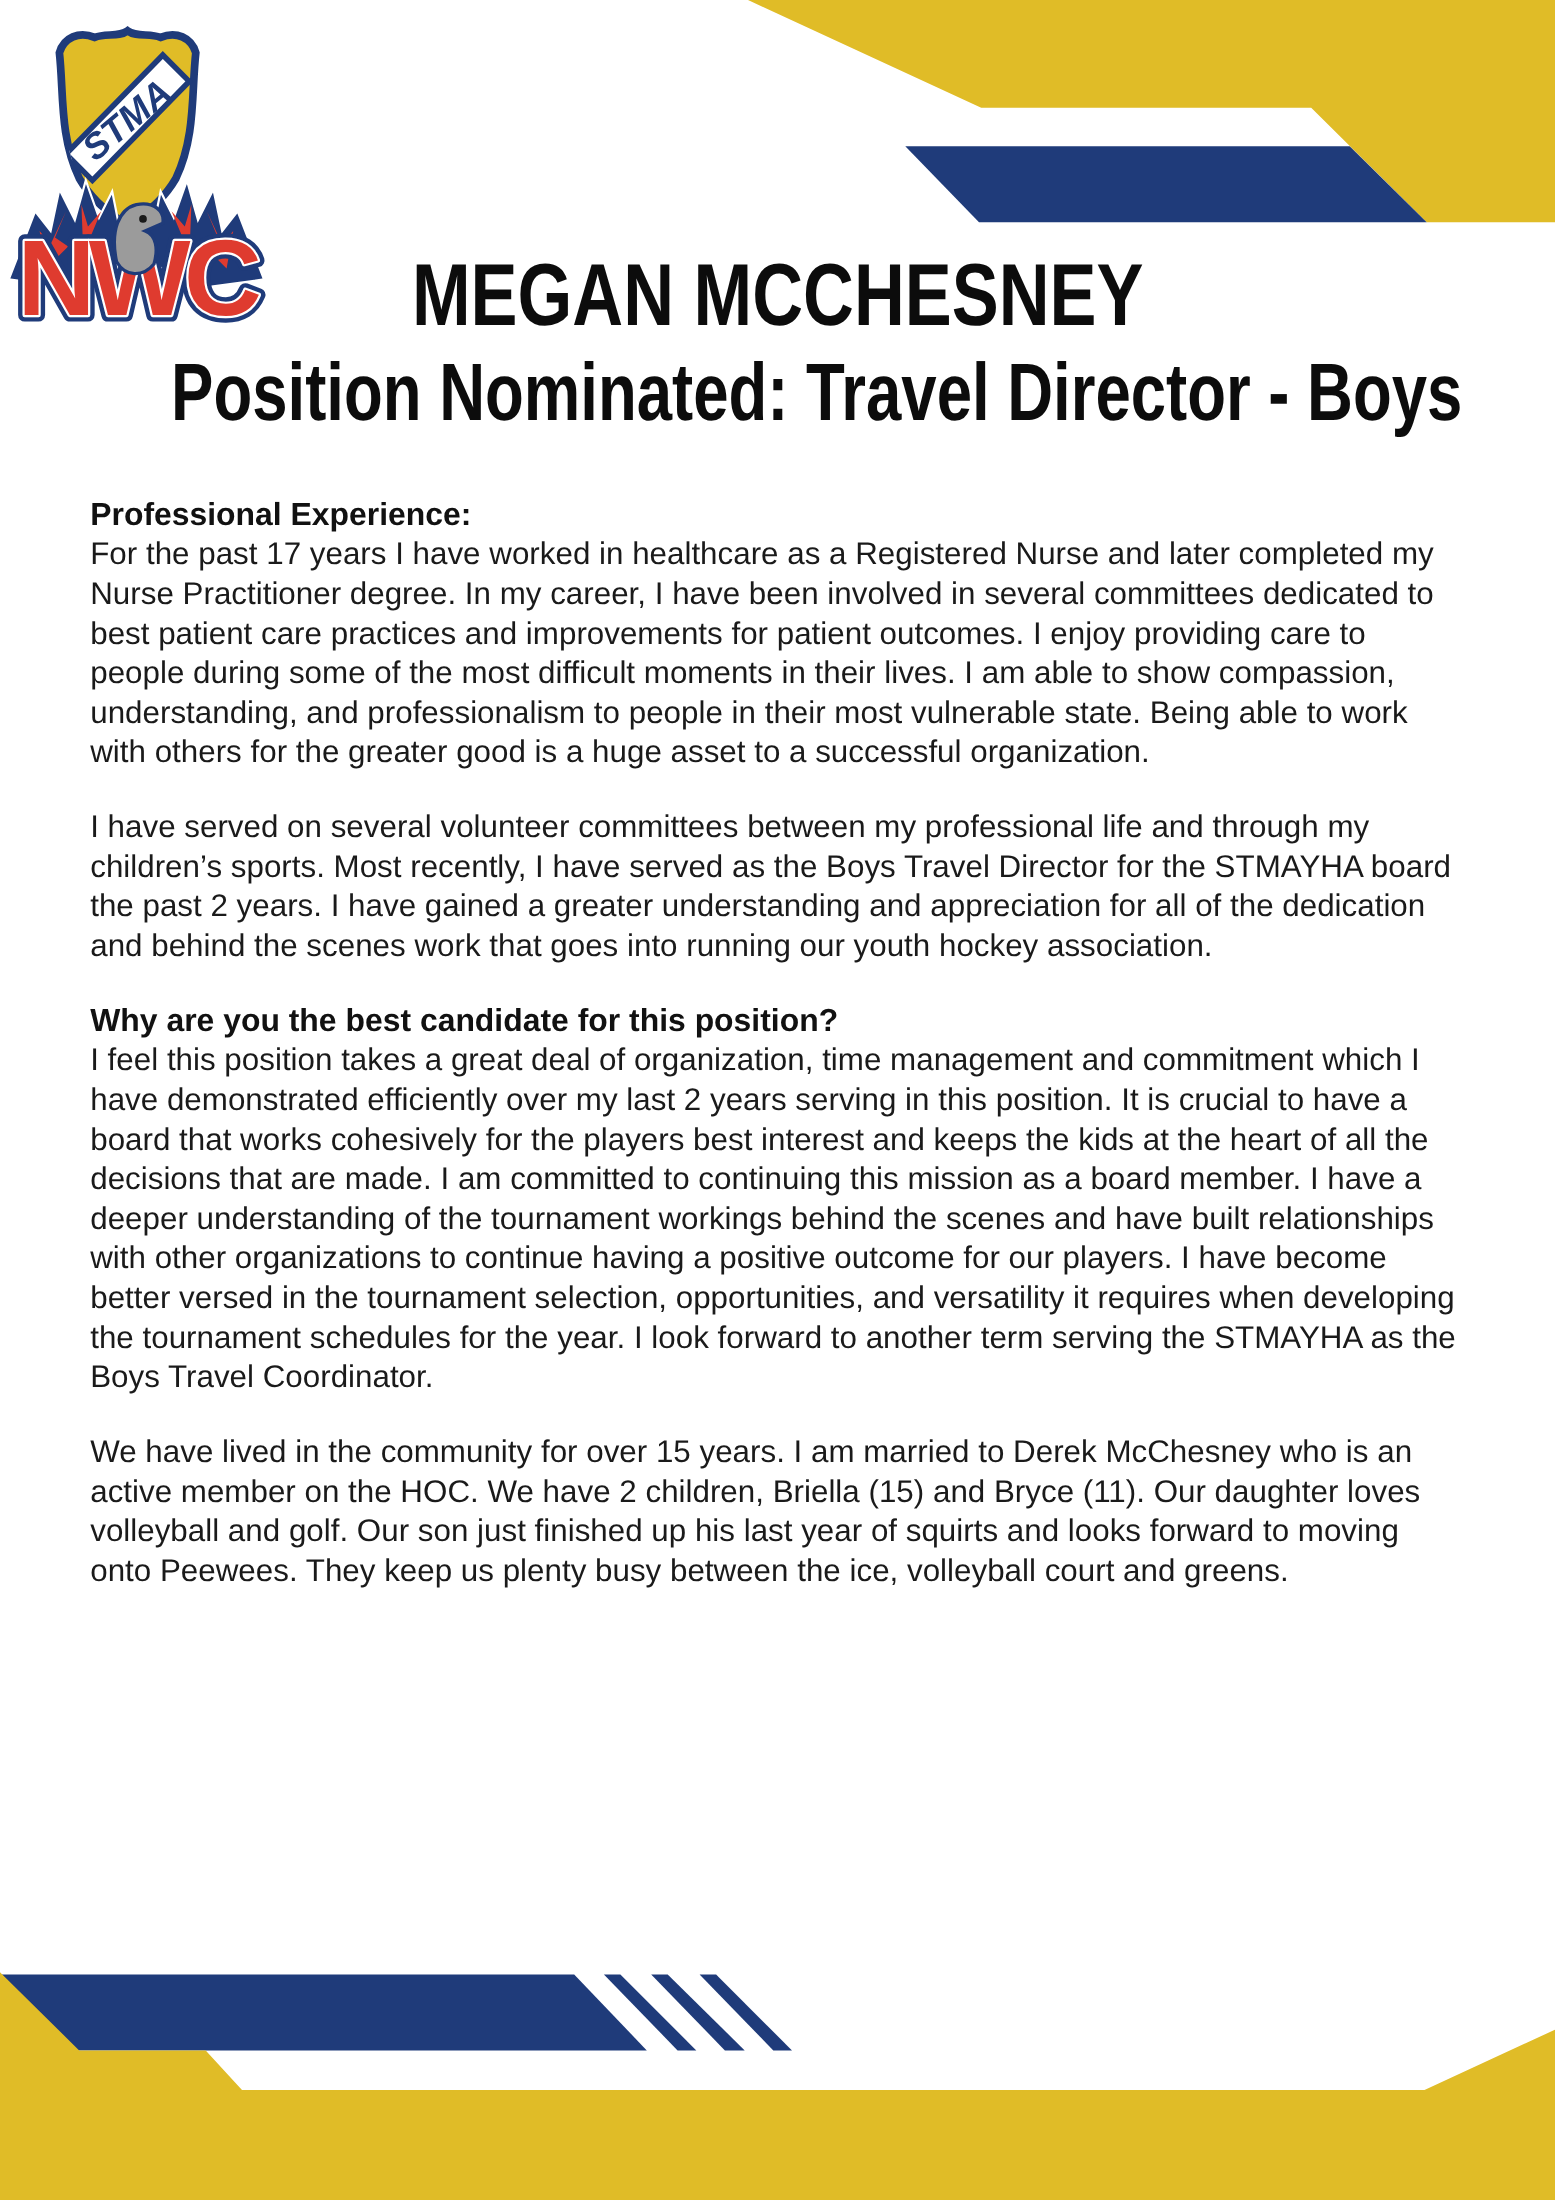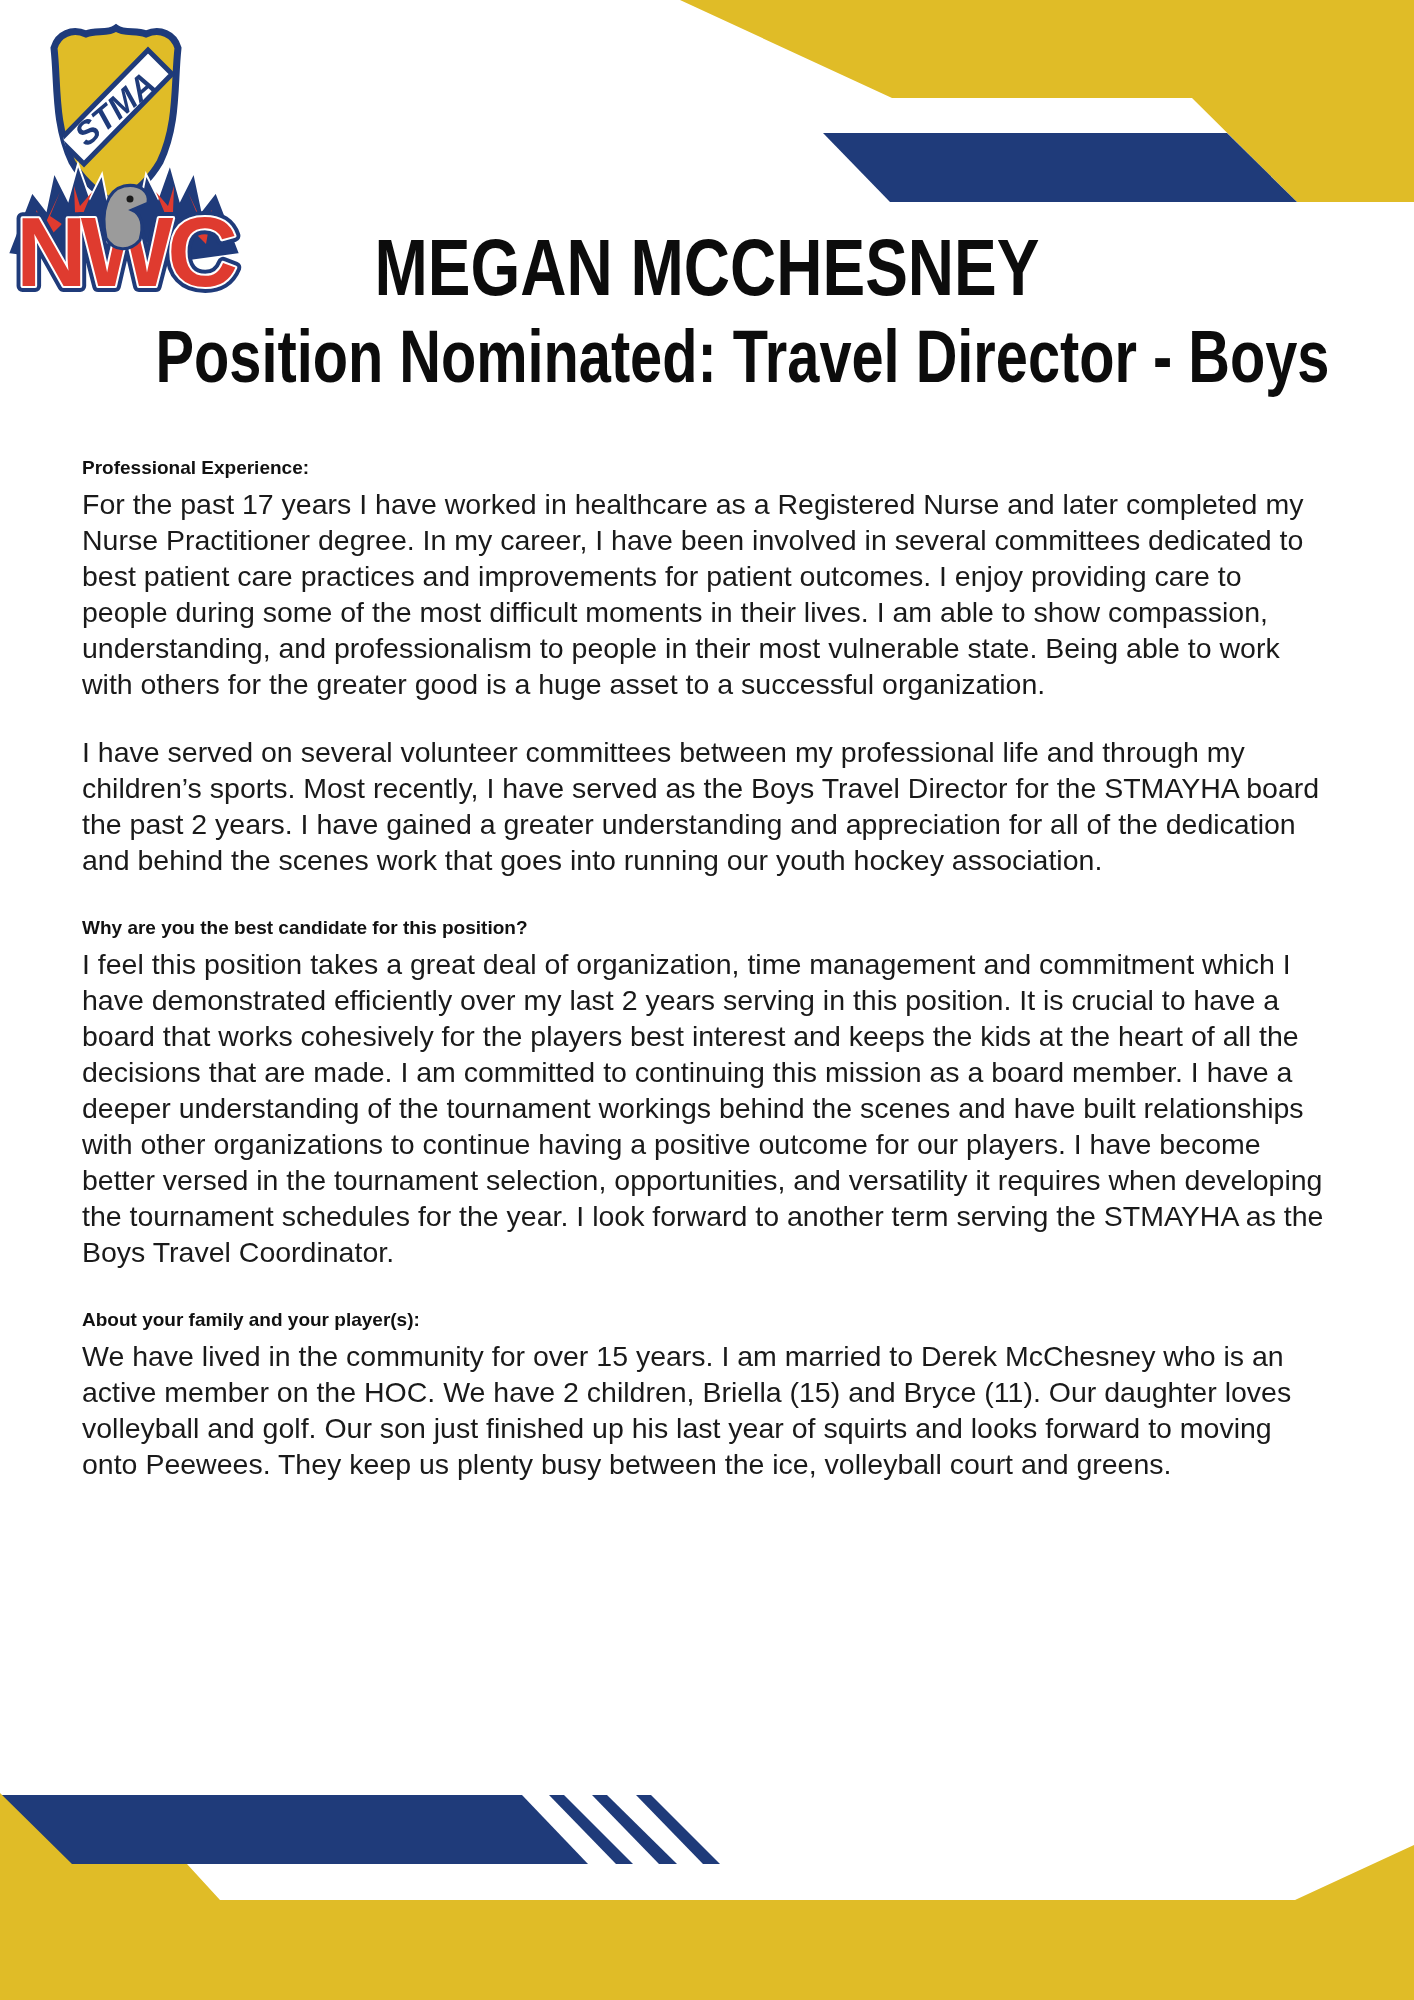--- a/index.html
+++ b/index.html
@@ -24,21 +24,21 @@
   .subtitle {
     position:absolute; top:318px; left:0; right:0; text-align:center;
     font-size:74px; line-height:1.05; font-weight:bold; color:#0c0c0c;
     transform:scaleX(0.78); white-space:nowrap;
   }
   .content {
     position:absolute; left:82px; top:450px; width:1252px;
     font-size:28.5px; line-height:36px;
   }
   .content section + section { margin-top:32px; }
-  .content h3 { margin:0; font-size:19px; line-height:36px; font-weight:bold; color:#111; }
+  .content h3 { margin:0; font-size:29px; line-height:36px; font-weight:bold; color:#111; }
   .content p  { margin:0; }
 </style>
 </head>
 <body>
 
 <div class="page">
 
   <svg class="decor top" viewBox="0 0 1414 210" preserveAspectRatio="none" aria-hidden="true">
     <polygon points="680,0 1414,0 1414,202 1297,202 1192,98 892,98" fill="var(--gold)"></polygon>
     <polygon points="823,133 1227,133 1297,202 890,202" fill="var(--navy)"></polygon>
@@ -95,18 +95,17 @@
     <section>
       <p>I have served on several volunteer committees between my professional life and through my children’s sports. Most recently, I have served as the Boys Travel Director for the STMAYHA board the past 2 years. I have gained a greater understanding and appreciation for all of the dedication and behind the scenes work that goes into running our youth hockey association.</p>
     </section>
     <section>
       <h3>Why are you the best candidate for this position?</h3>
       <p>I feel this position takes a great deal of organization, time management and commitment which I have demonstrated efficiently over my last 2 years serving in this position. It is crucial to have a board that works cohesively for the players best interest and keeps the kids at the heart of all the decisions that are made. I am committed to continuing this mission as a board member. I have a deeper understanding of the tournament workings behind the scenes and have built relationships with other organizations to continue having a positive outcome for our players. I have become better versed in the tournament selection, opportunities, and versatility it requires when developing the tournament schedules for the year. I look forward to another term serving the STMAYHA as the Boys Travel Coordinator.</p>
     </section>
     <section>
     </section>
     <section>
-      <h3>About your family and your player(s):</h3>
       <p>We have lived in the community for over 15 years. I am married to Derek McChesney who is an active member on the HOC. We have 2 children, Briella (15) and Bryce (11).  Our daughter loves volleyball and golf. Our son just finished up his last year of squirts and looks forward to moving onto Peewees. They keep us plenty busy between the ice, volleyball court and greens.</p>
     </section>
   </div>
 
 </div>
 
 </body></html>

